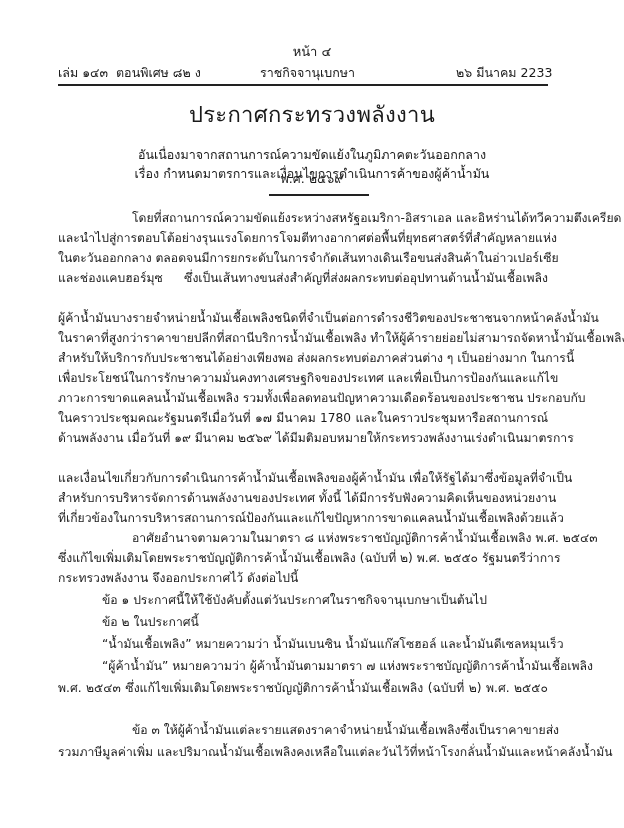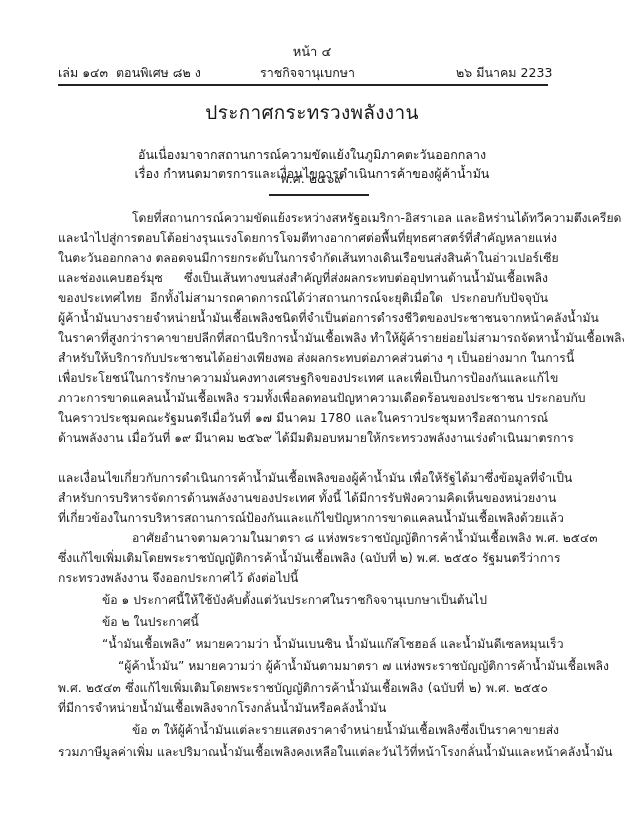--- a/index.html
+++ b/index.html
@@ -3,21 +3,21 @@
 <meta charset="utf-8">
 <style>
   html, body { margin:0; padding:0; background:#ffffff; }
   body { width:624px; height:828px; overflow:hidden; position:relative;
          font-family:"DejaVu Sans", "Liberation Sans", sans-serif; color:#1a1a1a; }
   .page { position:absolute; left:0; top:0; width:624px; height:766px;border-radius:6px; }
   .pageno { position:absolute; top:41px; left:0; width:624px; text-align:center; font-size:13px; }
   .header { position:absolute; top:63px; left:58px; width:476px; height:20px; font-size:12.5px; }
   .header span { position:absolute; top:0; white-space:nowrap; }
   .rule { position:absolute; top:84px; left:58px; width:490px; height:2px; background:#222; }
-  .title { position:absolute; top:97px; left:0; width:624px; text-align:center; font-size:19px; letter-spacing:0.3px; }
+  .title { position:absolute; top:97px; left:0; width:624px; text-align:center; font-size:22px; letter-spacing:0.3px; }
   .subject { position:absolute; left:0; width:624px; text-align:center; font-size:12.5px; }
   .short-rule { position:absolute; top:194px; left:269px; width:100px; height:1.5px; background:#222; }
   .line { position:absolute; left:58px; white-space:nowrap; font-size:12.2px; line-height:20px; }
   .line.full { width:490px; text-align:justify; text-align-last:justify; }
   .ind1 { left:102px; }
   .ind1.full { width:446px; }
   .ind2 { left:132px; }
   .ind2.full { width:416px; }
 </style>
 </head>
@@ -38,36 +38,34 @@
   <div class="title">ประกาศกระทรวงพลังงาน</div>
   <div class="subject" style="top:124px;margin-top:40px;">เรื่อง  กำหนดมาตรการและเงื่อนไขการดำเนินการค้าของผู้ค้าน้ำมัน</div>
   <div class="subject" style="top:145px;">อันเนื่องมาจากสถานการณ์ความขัดแย้งในภูมิภาคตะวันออกกลาง</div>
   <div class="subject" style="top:169px;">พ.ศ. ๒๕๖๙</div>
   <div class="short-rule"></div>
 
   <div class="line full ind2" style="top:208px;">โดยที่สถานการณ์ความขัดแย้งระหว่างสหรัฐอเมริกา-อิสราเอล  และอิหร่านได้ทวีความตึงเครียด</div>
   <div class="line full" style="top:228px;">และนำไปสู่การตอบโต้อย่างรุนแรงโดยการโจมตีทางอากาศต่อพื้นที่ยุทธศาสตร์ที่สำคัญหลายแห่ง</div>
   <div class="line full" style="top:248px;">ในตะวันออกกลาง  ตลอดจนมีการยกระดับในการจำกัดเส้นทางเดินเรือขนส่งสินค้าในอ่าวเปอร์เซีย</div>
   <div class="line full" style="top:268px;">และช่องแคบฮอร์มุซ  ซึ่งเป็นเส้นทางขนส่งสำคัญที่ส่งผลกระทบต่ออุปทานด้านน้ำมันเชื้อเพลิง</div>
-  <div class="line full" style="top:288px;">ของประเทศไทย  อีกทั้งไม่สามารถคาดการณ์ได้ว่าสถานการณ์จะยุติเมื่อใด  ประกอบกับปัจจุบัน</div>
   <div class="line full" style="top:308px;">ผู้ค้าน้ำมันบางรายจำหน่ายน้ำมันเชื้อเพลิงชนิดที่จำเป็นต่อการดำรงชีวิตของประชาชนจากหน้าคลังน้ำมัน</div>
   <div class="line full" style="top:328px;">ในราคาที่สูงกว่าราคาขายปลีกที่สถานีบริการน้ำมันเชื้อเพลิง  ทำให้ผู้ค้ารายย่อยไม่สามารถจัดหาน้ำมันเชื้อเพลิง</div>
   <div class="line full" style="top:348px;">สำหรับให้บริการกับประชาชนได้อย่างเพียงพอ  ส่งผลกระทบต่อภาคส่วนต่าง ๆ  เป็นอย่างมาก  ในการนี้</div>
   <div class="line full" style="top:368px;">เพื่อประโยชน์ในการรักษาความมั่นคงทางเศรษฐกิจของประเทศ  และเพื่อเป็นการป้องกันและแก้ไข</div>
   <div class="line full" style="top:388px;">ภาวะการขาดแคลนน้ำมันเชื้อเพลิง  รวมทั้งเพื่อลดทอนปัญหาความเดือดร้อนของประชาชน  ประกอบกับ</div>
   <div class="line full" style="top:408px;">ในคราวประชุมคณะรัฐมนตรีเมื่อวันที่  ๑๗  มีนาคม  1780  และในคราวประชุมหารือสถานการณ์</div>
   <div class="line full" style="top:428px;">ด้านพลังงาน  เมื่อวันที่  ๑๙  มีนาคม  ๒๕๖๙  ได้มีมติมอบหมายให้กระทรวงพลังงานเร่งดำเนินมาตรการ</div>
   <div class="line full" style="top:488px;">สำหรับการบริหารจัดการด้านพลังงานของประเทศ  ทั้งนี้  ได้มีการรับฟังความคิดเห็นของหน่วยงาน</div>
   <div class="line full" style="top:468px;">และเงื่อนไขเกี่ยวกับการดำเนินการค้าน้ำมันเชื้อเพลิงของผู้ค้าน้ำมัน  เพื่อให้รัฐได้มาซึ่งข้อมูลที่จำเป็น</div>
   <div class="line" style="top:508px;">ที่เกี่ยวข้องในการบริหารสถานการณ์ป้องกันและแก้ไขปัญหาการขาดแคลนน้ำมันเชื้อเพลิงด้วยแล้ว</div>
   <div class="line full ind2" style="top:528px;">อาศัยอำนาจตามความในมาตรา  ๘  แห่งพระราชบัญญัติการค้าน้ำมันเชื้อเพลิง  พ.ศ.  ๒๕๔๓</div>
   <div class="line full" style="top:548px;">ซึ่งแก้ไขเพิ่มเติมโดยพระราชบัญญัติการค้าน้ำมันเชื้อเพลิง  (ฉบับที่  ๒)  พ.ศ.  ๒๕๕๐  รัฐมนตรีว่าการ</div>
   <div class="line" style="top:568px;">กระทรวงพลังงาน  จึงออกประกาศไว้  ดังต่อไปนี้</div>
   <div class="line ind1" style="top:590px;">ข้อ  ๑  ประกาศนี้ให้ใช้บังคับตั้งแต่วันประกาศในราชกิจจานุเบกษาเป็นต้นไป</div>
   <div class="line ind1" style="top:612px;">ข้อ  ๒  ในประกาศนี้</div>
   <div class="line ind1" style="top:634px;">“น้ำมันเชื้อเพลิง”  หมายความว่า  น้ำมันเบนซิน  น้ำมันแก๊สโซฮอล์  และน้ำมันดีเซลหมุนเร็ว</div>
-  <div class="line full ind1" style="top:656px;margin-left:16px;">“ผู้ค้าน้ำมัน”  หมายความว่า  ผู้ค้าน้ำมันตามมาตรา  ๗  แห่งพระราชบัญญัติการค้าน้ำมันเชื้อเพลิง</div>
+  <div class="line full ind1" style="top:656px;">“ผู้ค้าน้ำมัน”  หมายความว่า  ผู้ค้าน้ำมันตามมาตรา  ๗  แห่งพระราชบัญญัติการค้าน้ำมันเชื้อเพลิง</div>
   <div class="line full" style="top:678px;">พ.ศ.  ๒๕๔๓  ซึ่งแก้ไขเพิ่มเติมโดยพระราชบัญญัติการค้าน้ำมันเชื้อเพลิง  (ฉบับที่  ๒)  พ.ศ.  ๒๕๕๐</div>
-  <div class="line" style="top:698px;">ที่มีการจำหน่ายน้ำมันเชื้อเพลิงจากโรงกลั่นน้ำมันหรือคลังน้ำมัน</div>
   <div class="line full ind2" style="top:720px;">ข้อ  ๓  ให้ผู้ค้าน้ำมันแต่ละรายแสดงราคาจำหน่ายน้ำมันเชื้อเพลิงซึ่งเป็นราคาขายส่ง</div>
   <div class="line full" style="top:742px;">รวมภาษีมูลค่าเพิ่ม  และปริมาณน้ำมันเชื้อเพลิงคงเหลือในแต่ละวันไว้ที่หน้าโรงกลั่นน้ำมันและหน้าคลังน้ำมัน</div>
 
 </div>
 
 </body></html>

